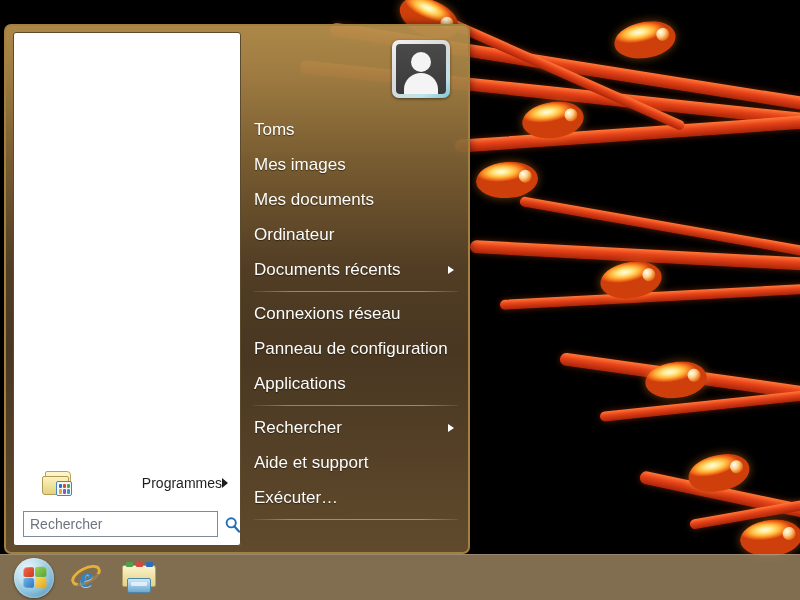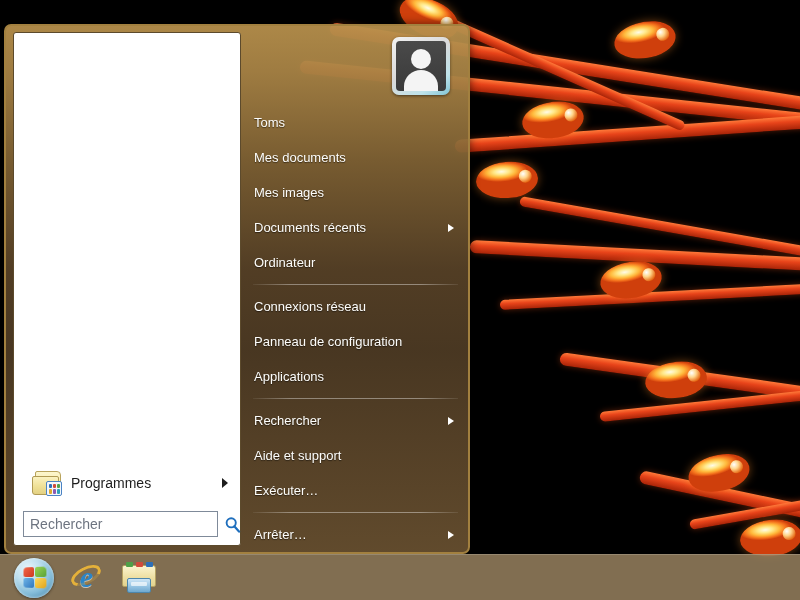--- a/index.html
+++ b/index.html
@@ -88,21 +88,22 @@
     background: #ffffff;
     border: 1px solid #5c4a2c;
     border-radius: 3px;
     box-sizing: border-box;
     display: flex;
     flex-direction: column;
     justify-content: flex-end;
     flex: none;
   }
   #program-list {
-    padding: 0 0 4px 8px;
+    padding: 0 0 4px 18px;
+    text-align: right;
   }
   .prog-item {
     display: flex;
     align-items: center;
     height: 40px;
     padding: 0 6px 0 10px;
     cursor: default;
   }
   .folder-icon {
     width: 30px;
@@ -239,21 +240,21 @@
   .menu-group { padding: 0; }
   .menu-item {
     position: relative;
     display: flex;
     align-items: center;
     height: 35px;
     padding: 0 10px 0 13px;
     cursor: default;
   }
   .menu-label {
-    font-size: 13px;
+    font-size: 17px;
     color: #fdfdfb;
     white-space: nowrap;
     flex: 1;
     text-shadow: 0 1px 1px rgba(0,0,0,.5);
   }
   .menu-arrow {
     width: 0; height: 0;
     border-left: 6px solid #ffffff;
     border-top: 4.5px solid transparent;
     border-bottom: 4.5px solid transparent;
@@ -446,32 +447,32 @@
             <span id="avatar-body"></span>
           </div>
         </div>
       </div>
 
       <div class="menu-group">
         <div class="menu-item">
           <span class="menu-label">Toms</span>
         </div>
         <div class="menu-item">
+          <span class="menu-label">Mes images</span>
+        </div>
+        <div class="menu-item">
           <span class="menu-label">Mes documents</span>
         </div>
         <div class="menu-item">
-          <span class="menu-label">Mes images</span>
+          <span class="menu-label">Ordinateur</span>
         </div>
         <div class="menu-item">
           <span class="menu-label">Documents récents</span>
           <span class="menu-arrow"></span>
         </div>
-        <div class="menu-item">
-          <span class="menu-label">Ordinateur</span>
-        </div>
       </div>
 
       <div class="separator"></div>
 
       <div class="menu-group">
         <div class="menu-item">
           <span class="menu-label">Connexions réseau</span>
         </div>
         <div class="menu-item">
           <span class="menu-label">Panneau de configuration</span>
@@ -491,26 +492,20 @@
         <div class="menu-item">
           <span class="menu-label">Aide et support</span>
         </div>
         <div class="menu-item">
           <span class="menu-label">Exécuter…</span>
         </div>
       </div>
 
       <div class="separator"></div>
 
-      <div class="menu-group">
-        <div class="menu-item">
-          <span class="menu-label">Arrêter…</span>
-          <span class="menu-arrow"></span>
-        </div>
-      </div>
 
     </div>
   </div>
 
   <div id="taskbar">
 
     <div class="tb-btn">
       <div id="start-orb">
         <span id="orb-flag">
           <i style="background:linear-gradient(135deg,#f2674a,#cf3a20)"></i>

